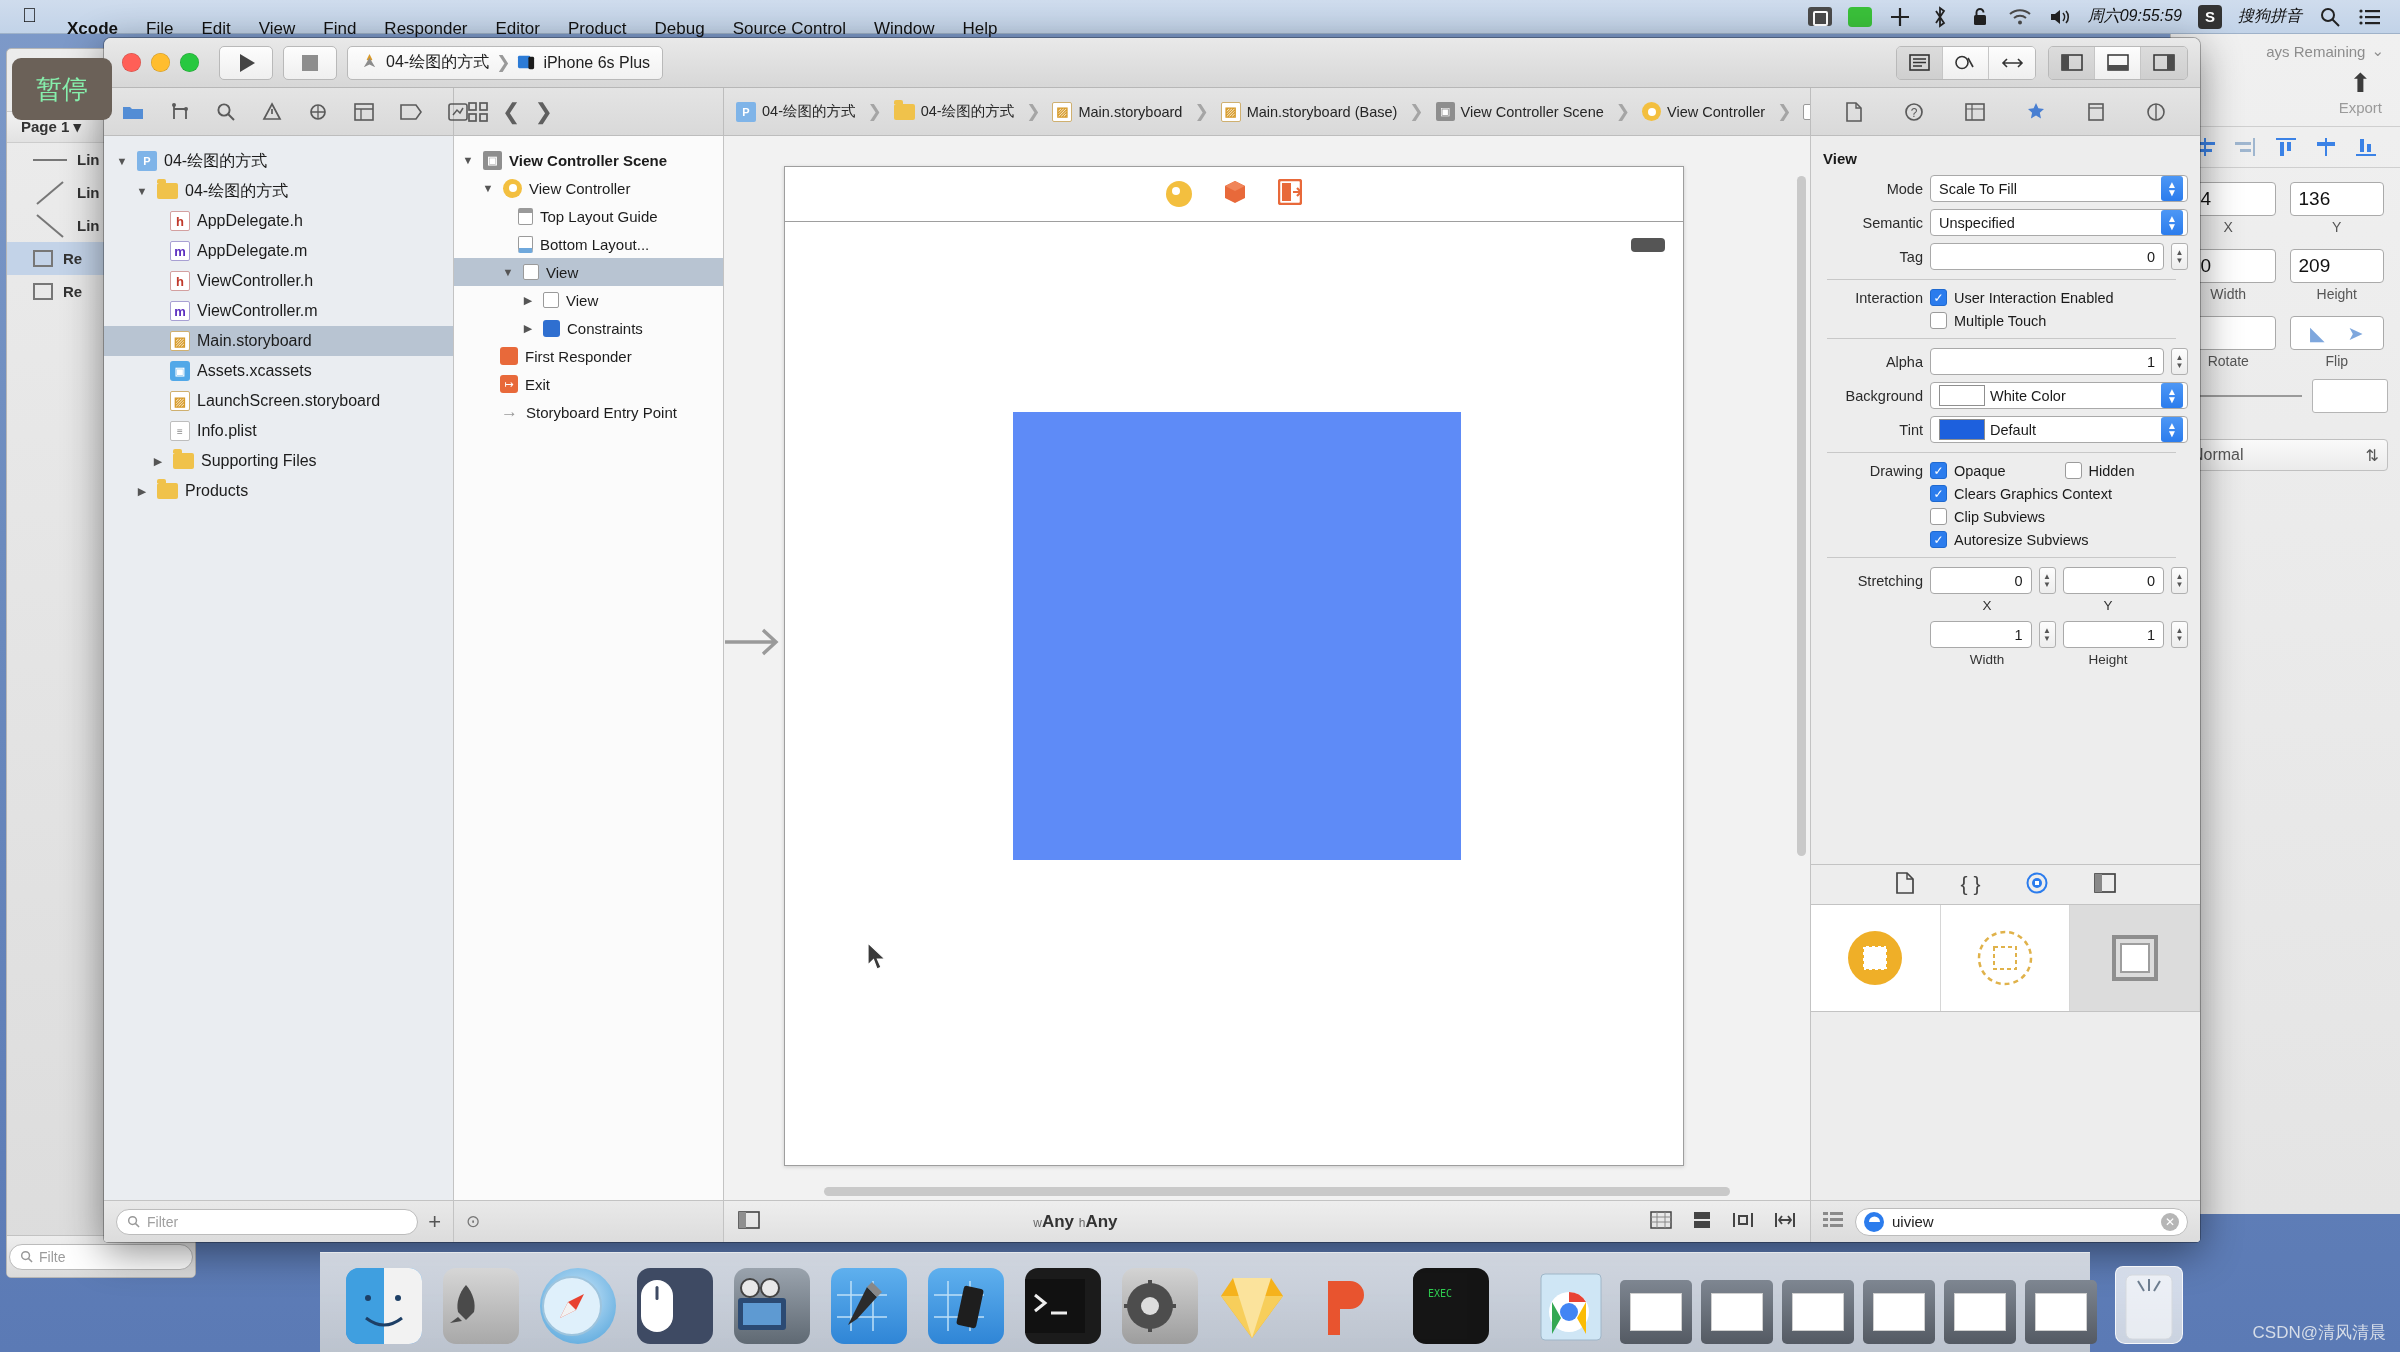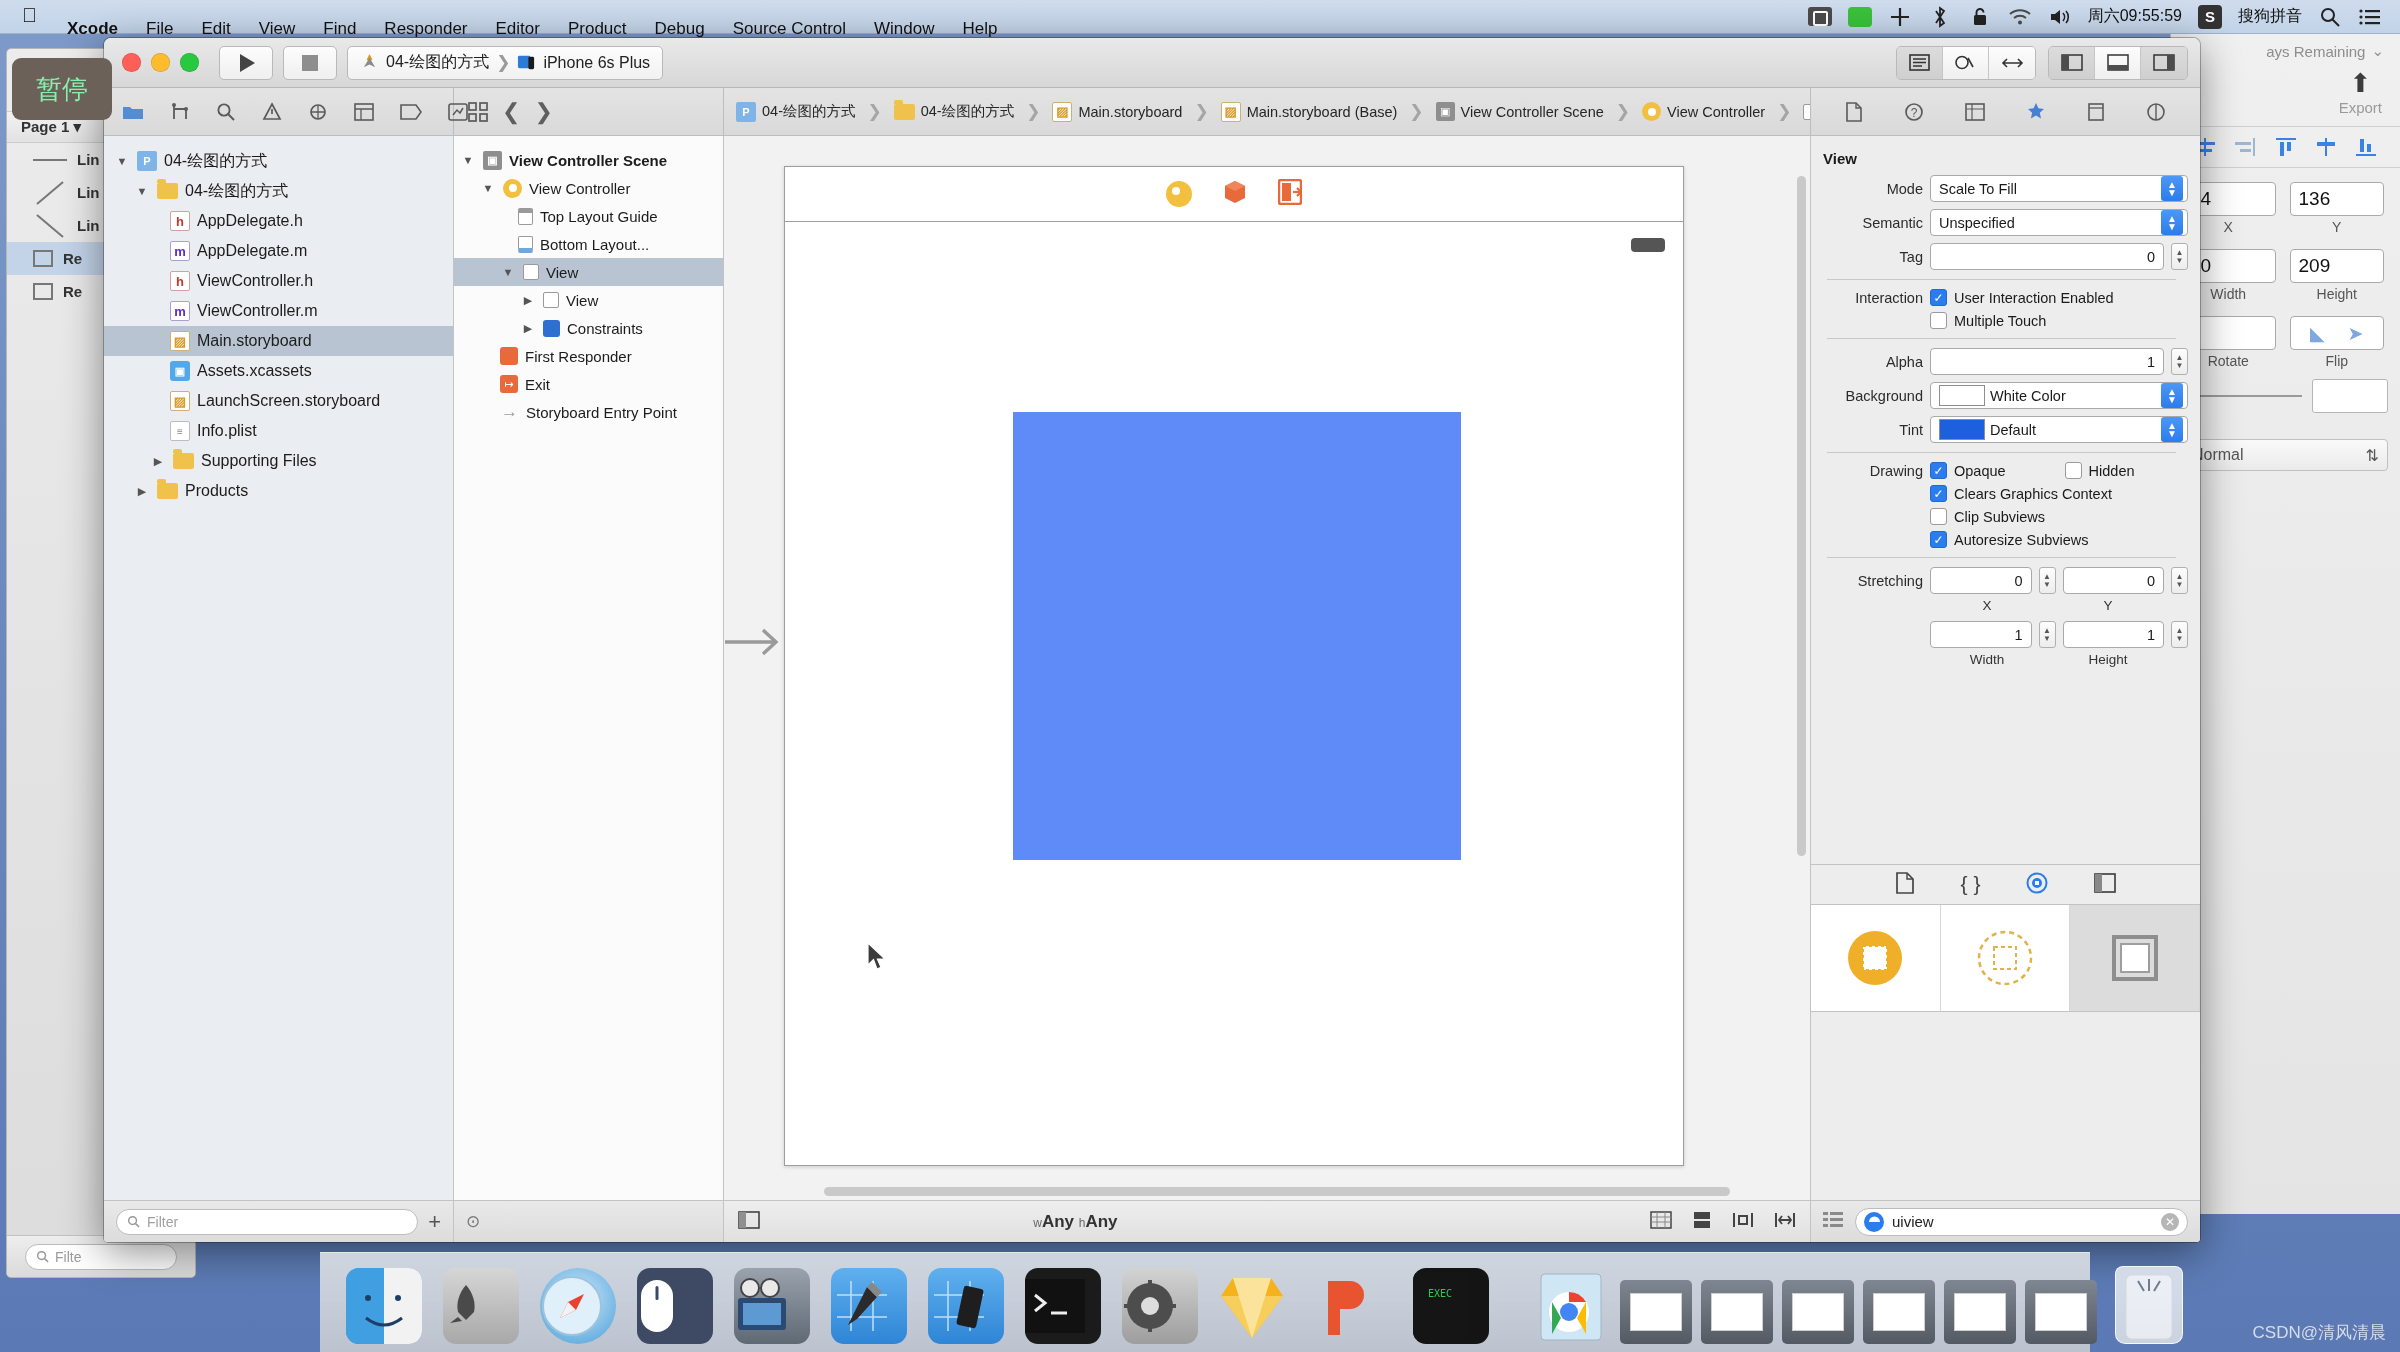--- a/index.html
+++ b/index.html
@@ -21,42 +21,42 @@
     background:linear-gradient(180deg,#cfdced 0%,#c2d3e8 100%);
     border-bottom:1px solid #9fb2c9;
     display:flex; align-items:center; padding:0 12px; gap:0;
     font-size:17px; color:#111;
   }
   .mb-apple { font-size:20px; padding:0 16px 3px 10px; }
   .mb-item { padding:12px 14px; height:34px; line-height:34px; white-space:nowrap; }
   .mb-item.bold { font-weight:bold; }
   .mb-right { margin-left:auto; display:flex; align-items:center; gap:16px; padding-right:6px; }
   .mb-icon { display:inline-flex; align-items:center; justify-content:center; width:24px; height:24px; }
-  .mb-clock { font-size:16px; white-space:nowrap; }
+  .mb-clock { font-size:16px; white-space:nowrap;font-style:italic; }
   .mb-green { width:26px;height:20px;border-radius:4px;background:#3ac13a;display:inline-block; }
   .mb-cam { width:26px;height:19px;border-radius:3px;background:#4b4b4b;display:inline-block;position:relative; }
   .mb-cam:after{content:"";position:absolute;left:5px;top:4px;width:11px;height:11px;border:2px solid #fff;border-radius:2px;}
   .mb-sogou{width:24px;height:24px;border-radius:4px;background:#333;color:#fff;font-size:15px;font-weight:bold;display:inline-flex;align-items:center;justify-content:center;}
 
   
   #bgleft {
     position:absolute; left:6px; top:48px; width:190px; height:1230px;
     background:linear-gradient(180deg,#ececec,#dcdcdc);
     border:1px solid #b6b6b6; border-radius:5px;
     font-size:15px; color:#444; overflow:hidden;
   }
   #bgleft .insert { padding:38px 0 6px 14px; color:#9a9a9a; font-size:16px; }
   #bgleft .pagebar { padding:6px 0 6px 14px; font-weight:bold; color:#333; border-top:1px solid #ccc; border-bottom:1px solid #ccc; background:linear-gradient(180deg,#f2f2f2,#e2e2e2); }
   #bgleft .layer { display:flex; align-items:center; gap:10px; padding:8px 0 8px 26px; font-weight:bold; color:#333; }
   #bgleft .layer.sel { background:#c3d3e8; }
   .gl-line{width:34px;height:2px;background:#777;display:inline-block;}
   .gl-line.d1{transform:rotate(-40deg);}
   .gl-line.d2{transform:rotate(40deg);}
   .gl-rect{width:20px;height:17px;border:2px solid #777;display:inline-block;}
-  #bgleft .filterbar{position:absolute;bottom:0;left:0;right:0;height:42px;background:linear-gradient(180deg,#eee,#dadada);border-top:1px solid #c2c2c2;display:flex;align-items:center;padding:0 18px;}
+  #bgleft .filterbar{position:absolute;bottom:0;left:0;right:0;height:42px;background:linear-gradient(180deg,#eee,#dadada);border-top:1px solid #c2c2c2;display:flex;align-items:center;padding:0 2px;}
   #bgleft .filterbox{flex:1;height:26px;border:1px solid #bbb;border-radius:13px;background:#fff;display:flex;align-items:center;gap:6px;padding:0 10px;color:#9b9b9b;font-size:14px;}
 
   #pause-badge {
     position:absolute; left:12px; top:58px; width:100px; height:62px;
     background:#6b6158; color:#86efac; border-radius:9px;
     display:flex; align-items:center; justify-content:center;
     font-size:26px; z-index:30;
   }
 
   #bgright {

